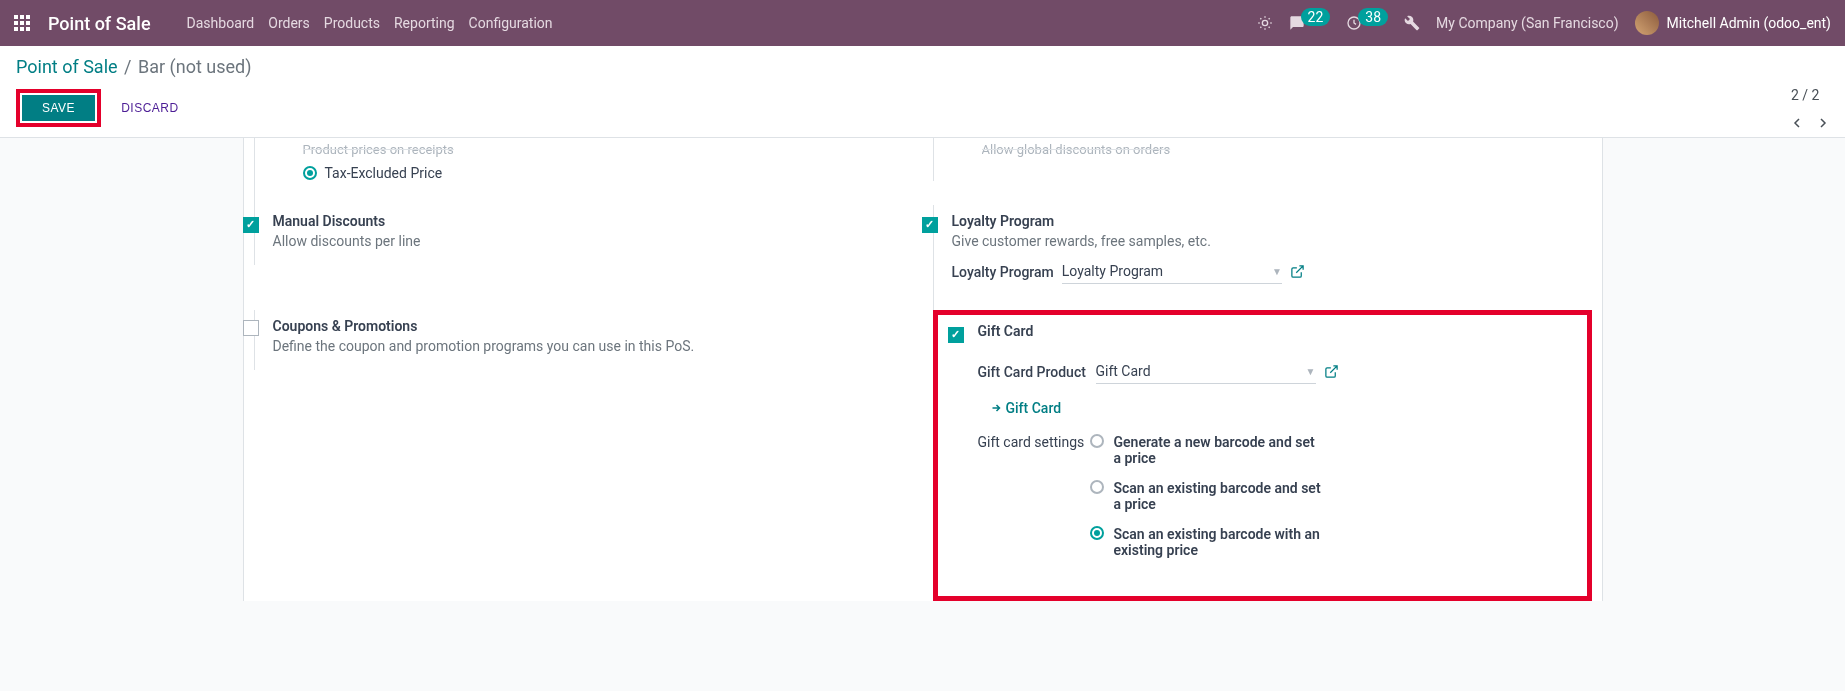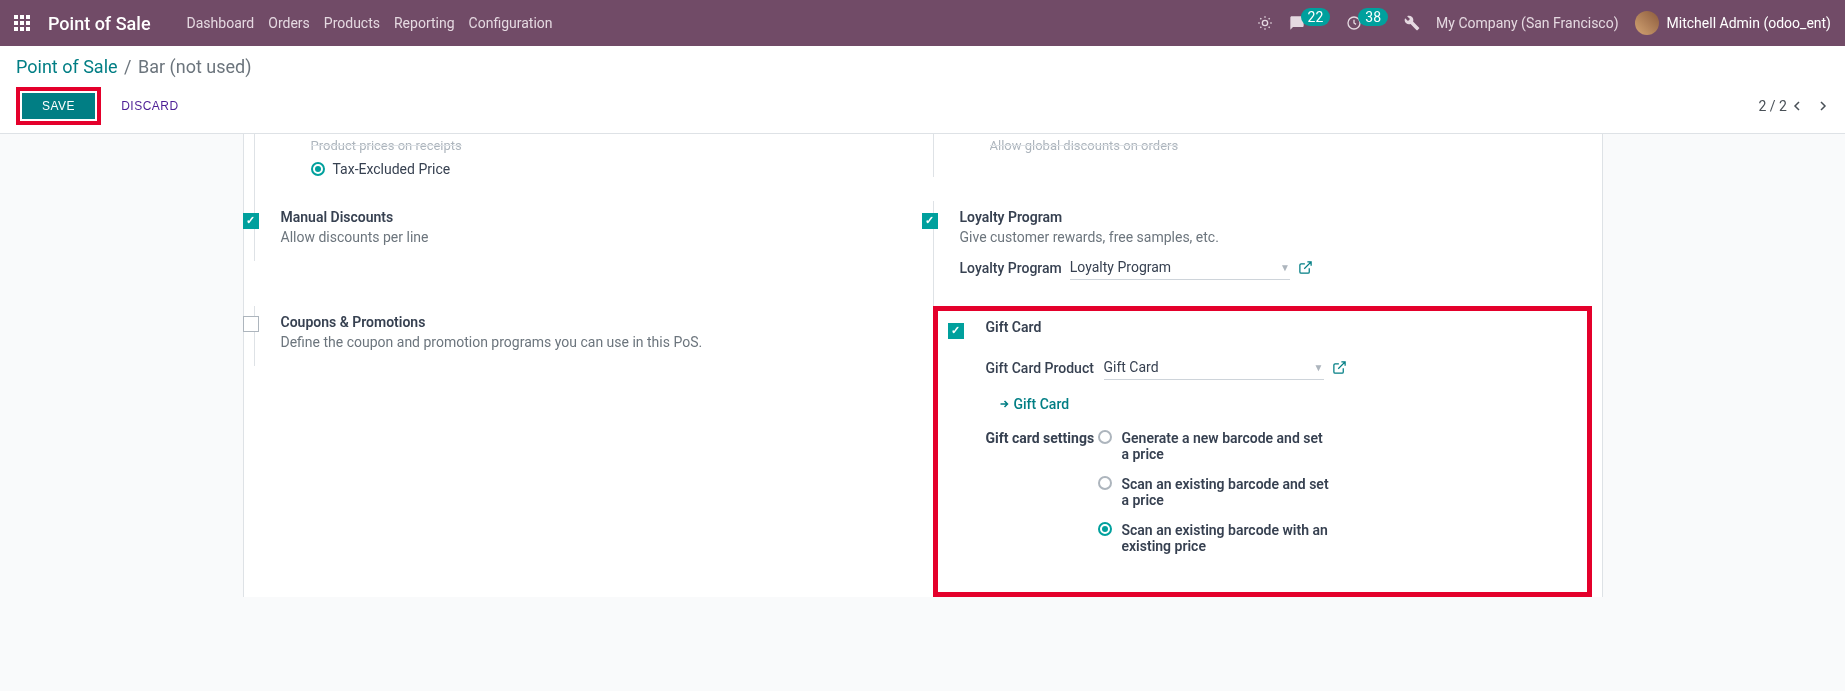--- a/index.html
+++ b/index.html
@@ -24,30 +24,30 @@
     .control-panel { background: #fff; border-bottom: 1px solid #dee2e6; padding: 10px 16px 8px; }
     .breadcrumb { font-size: 18px; color: #374151; margin-bottom: 10px; }
     .breadcrumb a { color: #017e84; text-decoration: none; }
     .breadcrumb .sep { color: #6c757d; margin: 0 2px; }
     .breadcrumb .current { color: #6c757d; }
     .actions-row { display: flex; align-items: center; justify-content: space-between; }
     .actions-left { display: flex; align-items: center; gap: 10px; }
     .btn-save-wrap { border: 4px solid #e4002b; padding: 2px; display: inline-flex; }
     .btn-save { background: #017e84; color: #fff; border: none; padding: 6px 20px; font-size: 12px; font-weight: 500; cursor: pointer; letter-spacing: 0.5px; }
     .btn-discard { background: transparent; color: #4c1d95; border: none; padding: 6px 10px; font-size: 12px; font-weight: 500; cursor: pointer; letter-spacing: 0.5px; }
-    .pager { display: flex; align-items: center; gap: 4px; color: #495057; }
+    .pager { display: flex; align-items: flex-start; gap: 14px; color: #495057; flex-direction: column; }
     .pager-arrows { display: flex; gap: 14px; }
     .pager-arrow { cursor: pointer; color: #495057; }
 
     
     .form-sheet { max-width: 1360px; margin: 0 auto; background: #fff; border-left: 1px solid #dee2e6; border-right: 1px solid #dee2e6; padding: 0; }
     .form-content { padding-top: 0; }
     .settings-row { display: flex; }
     .settings-col { width: 50%; padding: 0 10px; }
-    .setting-box { display: flex; padding: 8px 0 16px; gap: 8px; }
+    .setting-box { display: flex; padding: 8px 0 16px; }
     .setting-box.with-border { border-left: 1px solid #dee2e6; padding-left: 18px; }
     .setting-check { width: 30px; padding-top: 2px; }
     .setting-body { flex: 1; }
     .setting-title { font-weight: 600; color: #374151; margin-bottom: 4px; }
     .setting-desc { color: #6c757d; font-size: 14px; }
     .checkbox { width: 16px; height: 16px; border: 1px solid #adb5bd; background: #fff; display: inline-flex; align-items: center; justify-content: center; cursor: pointer; }
     .checkbox.checked { background: #00a09d; border-color: #00a09d; }
     .checkbox.checked::after { content: "✓"; color: #fff; font-size: 11px; font-weight: bold; }
 
     .radio-group { margin-left: 0; }
@@ -58,21 +58,21 @@
 
     .field-row { display: flex; align-items: center; margin: 10px 0; gap: 8px; }
     .field-label { font-weight: 500; min-width: 100px; }
     .field-select { flex: 1; border: none; border-bottom: 1px solid #ced4da; padding: 4px 0; background: transparent; display: flex; justify-content: space-between; align-items: center; max-width: 220px; }
     .field-select .caret { color: #adb5bd; font-size: 10px; }
     .external-link { color: #017e84; cursor: pointer; font-size: 15px; }
 
     .link-action { color: #017e84; cursor: pointer; display: inline-flex; align-items: center; gap: 4px; margin: 6px 0 10px 12px; font-weight: 500; }
 
     .gc-field-row { display: flex; align-items: flex-start; margin: 8px 0; }
-    .gc-label { font-weight: 700; width: 112px; flex-shrink: 0; }
+    .gc-label { font-weight: 400; width: 112px; flex-shrink: 0; }
     .gc-value { flex: 1; }
     .gc-radio-option { display: flex; gap: 10px; margin-bottom: 14px; }
     .gc-radio-text { font-weight: 600; max-width: 210px; }
 
     .highlight-box { border: 5px solid #e4002b; }
 
     .cut-off-text { color: #adb5bd; font-size: 13px; padding: 4px 0 8px 0; overflow: hidden; }
 
     
     svg { display: block; }

